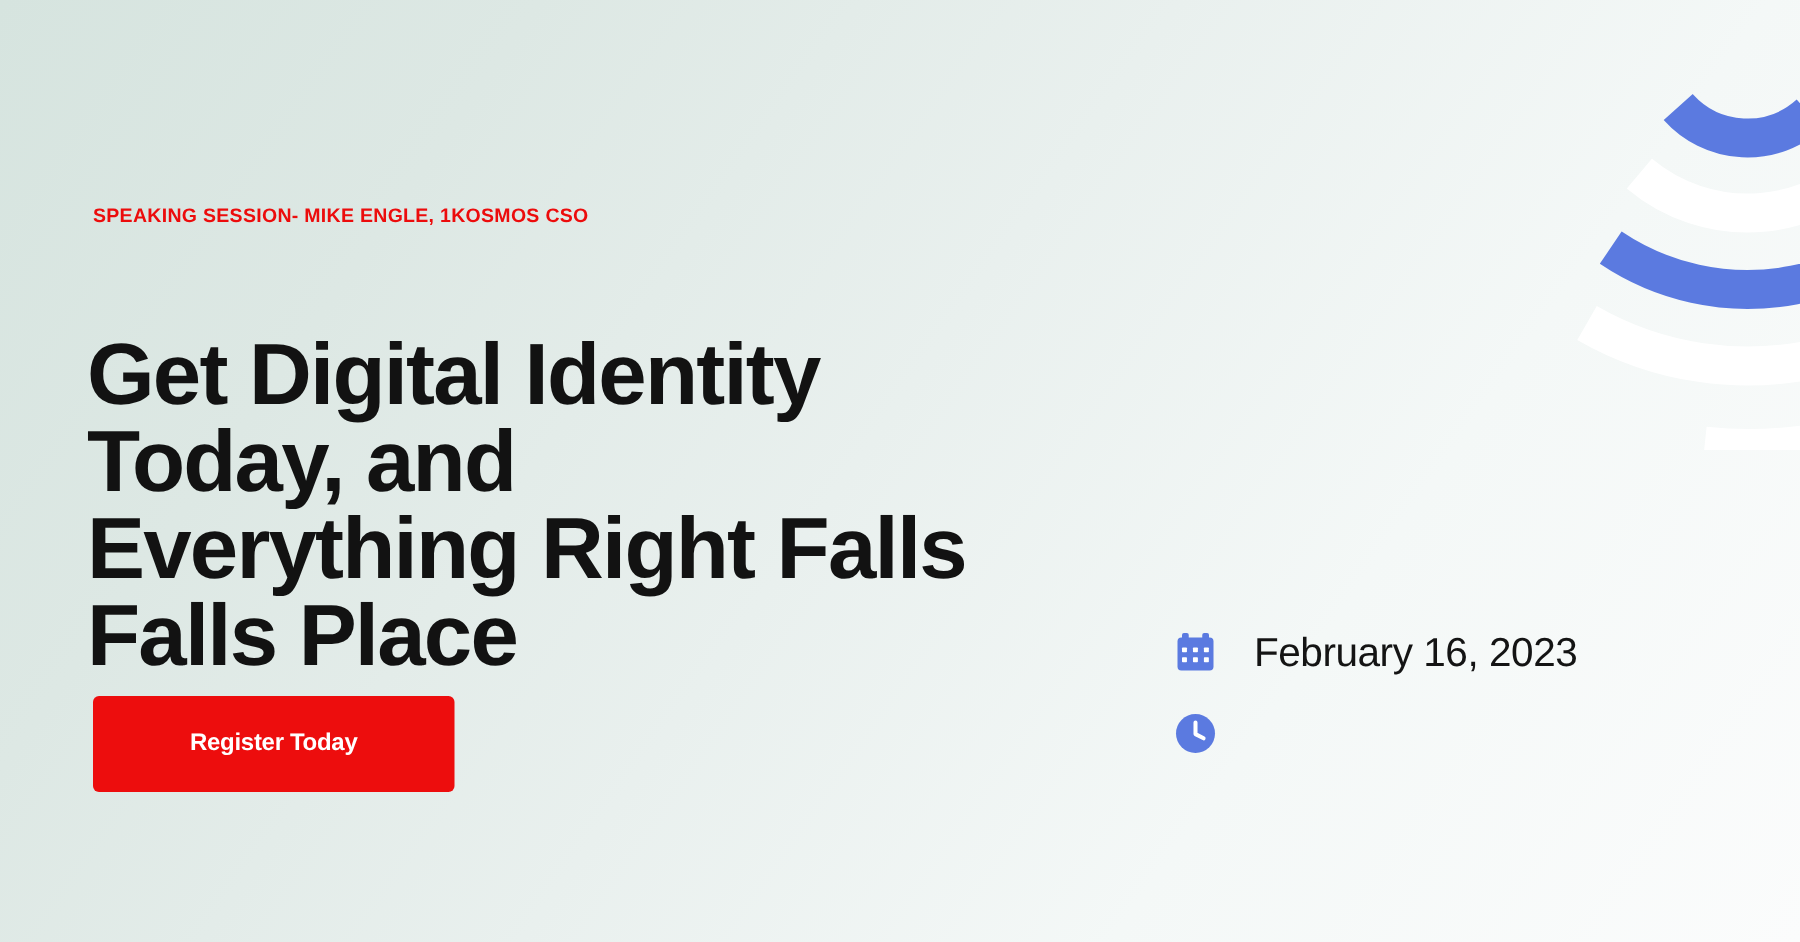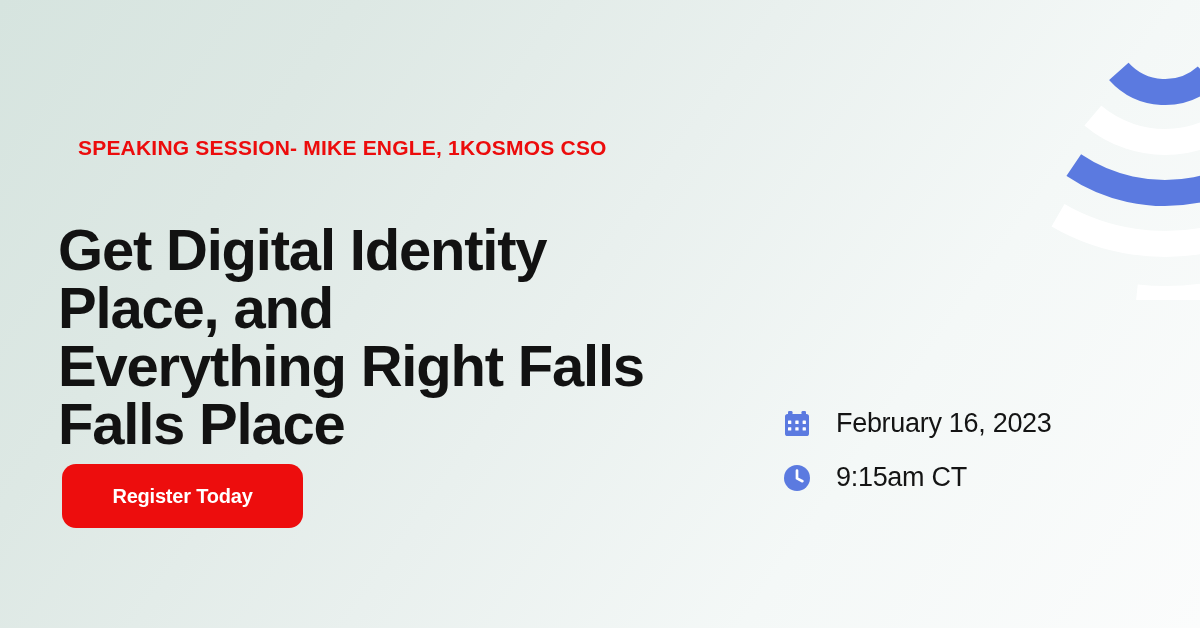--- a/index.html
+++ b/index.html
@@ -46,26 +46,25 @@
     position: absolute;
     left: 62px;
     top: 0;
     width: 700px;
   }
 
   #eyebrow {
     position: absolute;
     top: 136px;
     left: 0;
-    font-size: 21px;
+    font-size: 13px;
     font-weight: bold;
     letter-spacing: 0.2px;
     color: #ec0c0c;
     white-space: nowrap;
-    margin-left: 16px;
   }
 
   #headline {
     position: absolute;
     top: 182px;
     left: -4px;
     font-size: 58px;
     font-weight: bold;
     line-height: 58px;
     letter-spacing: -1.2px;
@@ -81,38 +80,38 @@
     top: 464px;
     left: 0;
     display: inline-flex;
     align-items: center;
     justify-content: center;
     width: 241px;
     height: 64px;
     background: #ed0d0d;
     color: #ffffff;
     border: none;
-    border-radius: 14px;
+    border-radius: 4px;
     font-family: "Liberation Sans", sans-serif;
-    font-size: 20px;
+    font-size: 16px;
     font-weight: bold;
     letter-spacing: -0.2px;
     cursor: pointer;
   }
 
   
   #event-details {
     position: absolute;
     left: 782px;
     top: 408px;
     width: 380px;
   }
   .detail-row {
     display: flex;
-    align-items: flex-start;
+    align-items: center;
     height: 54px;
   }
   .detail-icon {
     width: 30px;
     height: 32px;
     flex: 0 0 30px;
     display: flex;
     align-items: center;
     justify-content: center;
     margin-right: 24px;
@@ -143,21 +142,21 @@
       </g>
     </svg>
   </div>
 
   <div id="content">
 
     <div id="eyebrow">SPEAKING SESSION- MIKE ENGLE, 1KOSMOS CSO</div>
 
     <h1 id="headline">
       <span class="hl-line">Get Digital Identity</span>
-      <span class="hl-line">Place, and</span>
+      <span class="hl-line">Today, and</span>
       <span class="hl-line">Everything Right Falls</span>
       <span class="hl-line">Falls Place</span>
     </h1>
 
     <button id="register-button">Register Today</button>
   </div>
 
   <div id="event-details">
 
     <div class="detail-row">
@@ -177,18 +176,17 @@
       <span class="detail-text">February 16, 2023</span>
     </div>
 
     <div class="detail-row">
       <span class="detail-icon">
         <svg width="28" height="28" viewBox="0 0 28 28" xmlns="http://www.w3.org/2000/svg">
           <circle cx="14" cy="14" r="13" fill="#5b7ae0"></circle>
           <path d="M14 6.6 L14 14.4 L19.4 17.2" stroke="#ffffff" stroke-width="2.7" stroke-linecap="round" stroke-linejoin="round" fill="none"></path>
         </svg>
       </span>
-      <span class="detail-text">9:15am CT</span>
     </div>
 
 
   </div>
 </div>
 
 </body></html>

